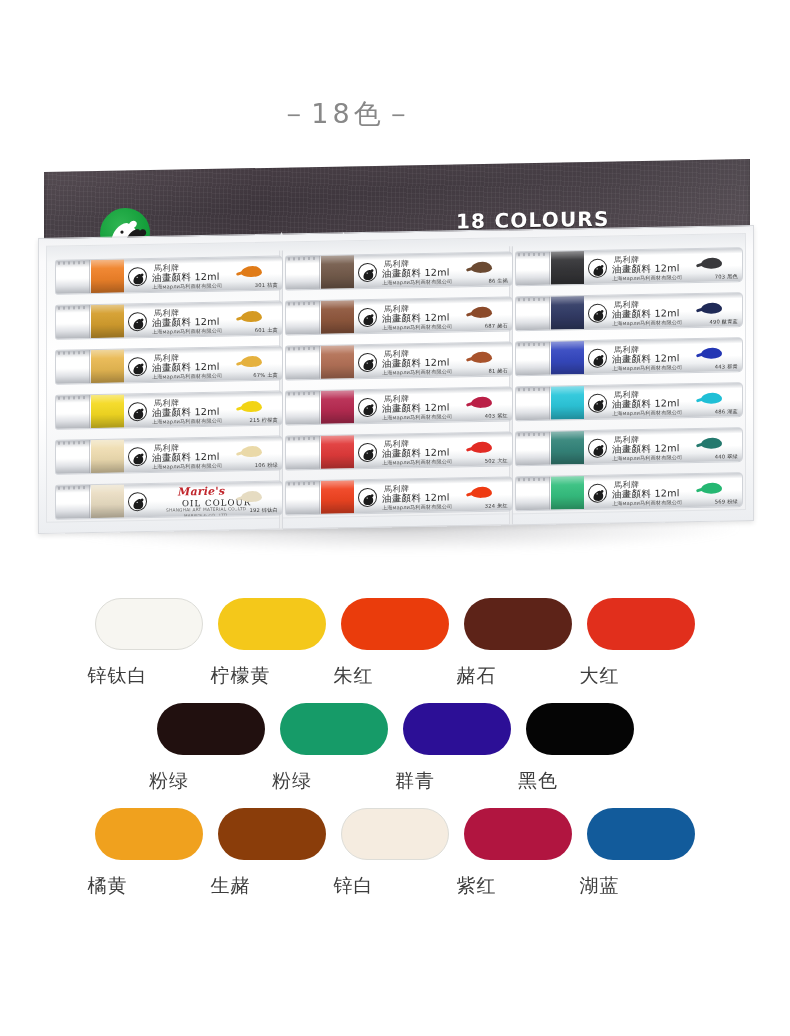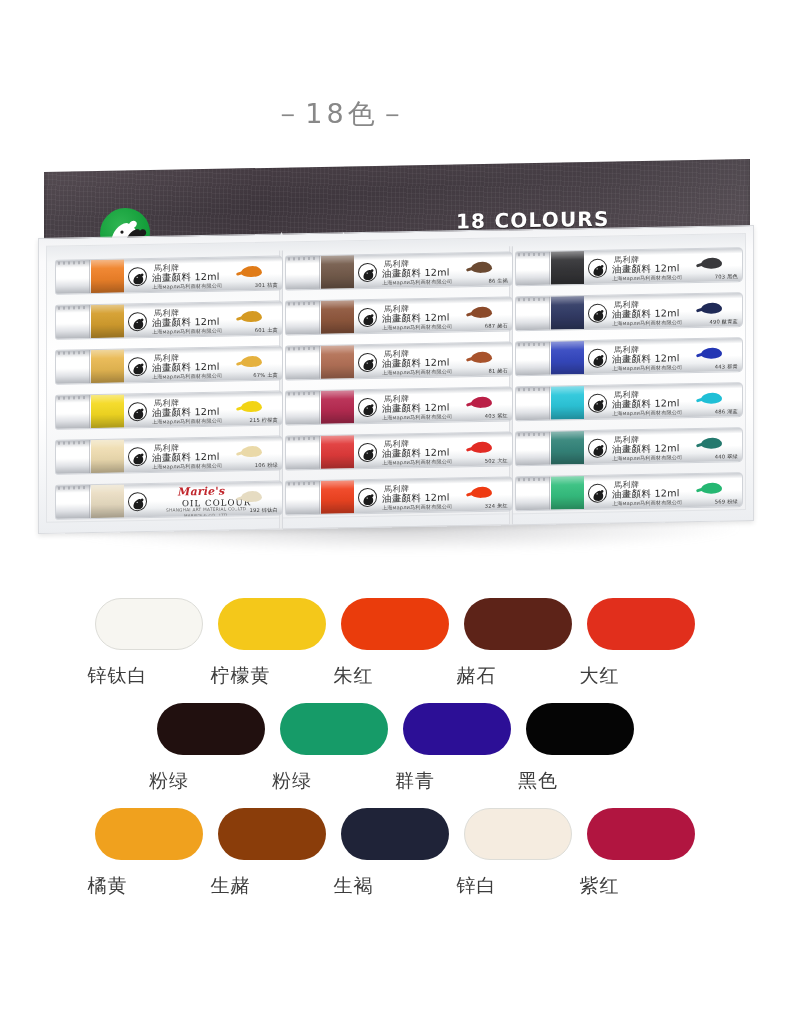--- a/index.html
+++ b/index.html
@@ -17,21 +17,21 @@
     position: relative;
     width: 790px;
     height: 1036px;
     background: #ffffff;
   }
 
   
   .title-wrap {
     position: absolute;
     top: 96px;
-    left: 1px;
+    left: 7px;
     width: 682px;
     text-align: center;
   }
   .title {
     display: inline-block;
     font-size: 27px;
     letter-spacing: 4px;
     color: #888888;
     font-weight: 400;
     font-family: "DejaVu Sans", sans-serif;
@@ -789,27 +789,27 @@
       <div class="srow">
         <div class="scell">
           <div class="chip" style="background: rgb(240, 161, 30);"></div>
           <div class="sname">橘黄</div>
         </div>
         <div class="scell">
           <div class="chip" style="background: rgb(138, 61, 10);"></div>
           <div class="sname">生赭</div>
         </div>
         <div class="scell">
-          <div class="chip" style="background: rgb(31, 35, 56);"></div>
-          <div class="sname">生褐</div>
-        </div>
-        <div class="scell">
           <div class="chip light" style="background: rgb(245, 236, 224);"></div>
           <div class="sname">锌白</div>
         </div>
         <div class="scell">
           <div class="chip" style="background: rgb(177, 21, 64);"></div>
           <div class="sname">紫红</div>
         </div>
+        <div class="scell">
+          <div class="chip" style="background: rgb(18, 91, 155);"></div>
+          <div class="sname">湖蓝</div>
+        </div>
       </div>
     </div>
 
 </div>
 
 </body></html>

